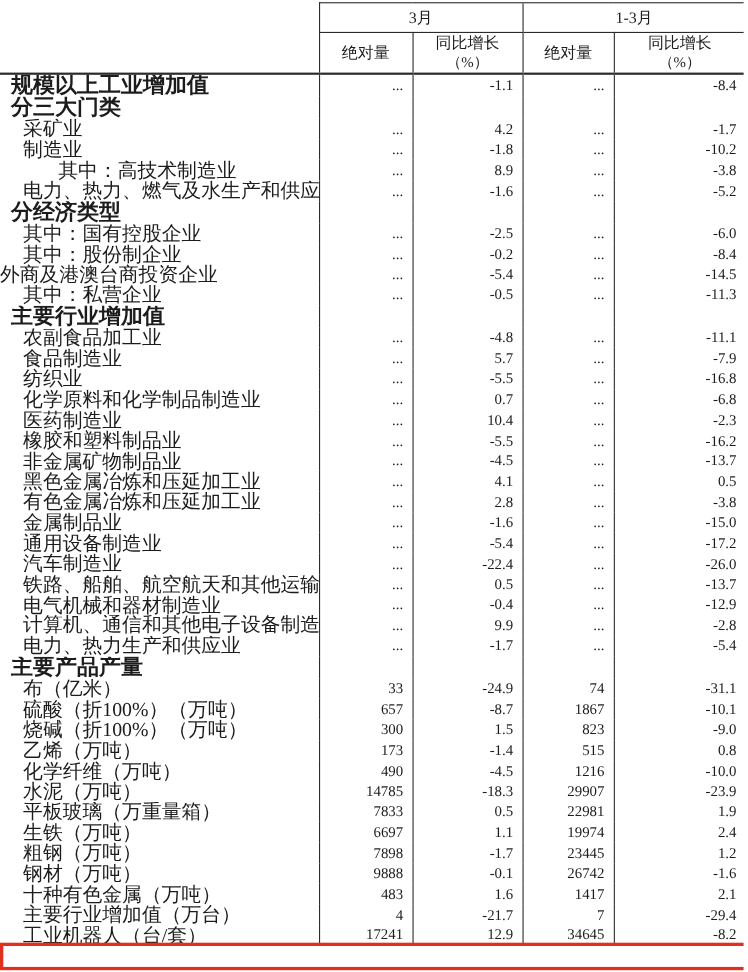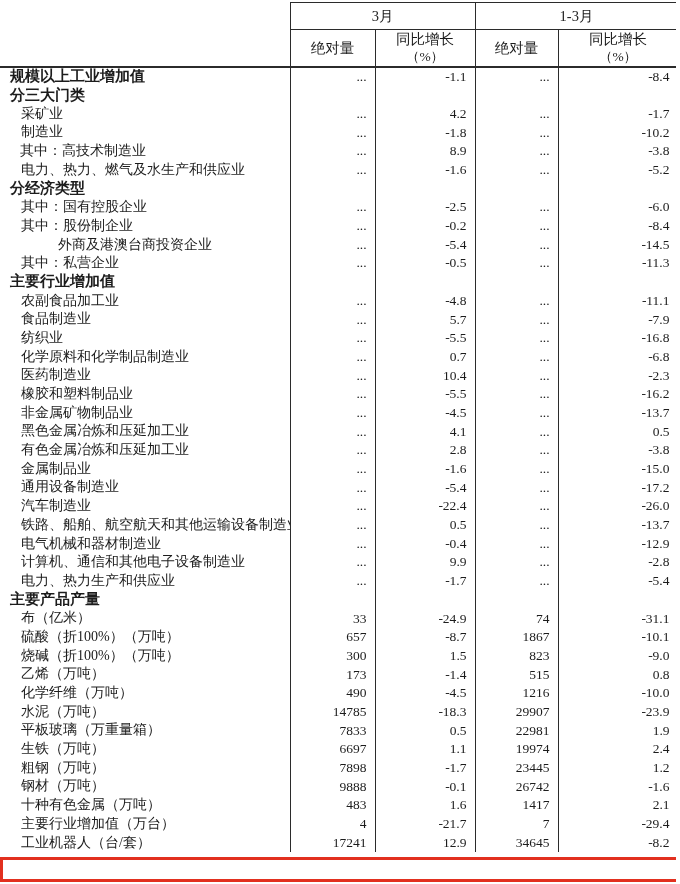--- a/index.html
+++ b/index.html
@@ -55,26 +55,26 @@
     vertical-align: middle;
     white-space: nowrap;
     overflow: hidden;
   }
   tbody td.num {
     text-align: right;
     padding-right: 8px;
     border-left: 1px solid #2b2b2b;
   }
   tbody td.num:last-child { border-right: 1px solid #2b2b2b; }
-  tbody td.label { font-size: 14px; }
-  tbody tr.bold td.label { font-weight: bold; font-size: 15px; }
+  tbody td.label { font-size: 18px; }
+  tbody tr.bold td.label { font-weight: bold; font-size: 20px; }
   td.ind0 { padding-left: 10px; }
   td.ind1 { padding-left: 21px; }
-  td.ind2 { padding-left: 20px; margin-top: 12px; }
-  td.ind3 { padding-left: 58px; }
+  td.ind2 { padding-left: 53px; margin-top: 12px; }
+  td.ind3 { }
 
   .highlight-box {
     position: absolute;
     left: 0;
     width: 680px;
     border: 3px solid #e2301f;
     background: transparent;
     pointer-events: none;
   }
 </style>

